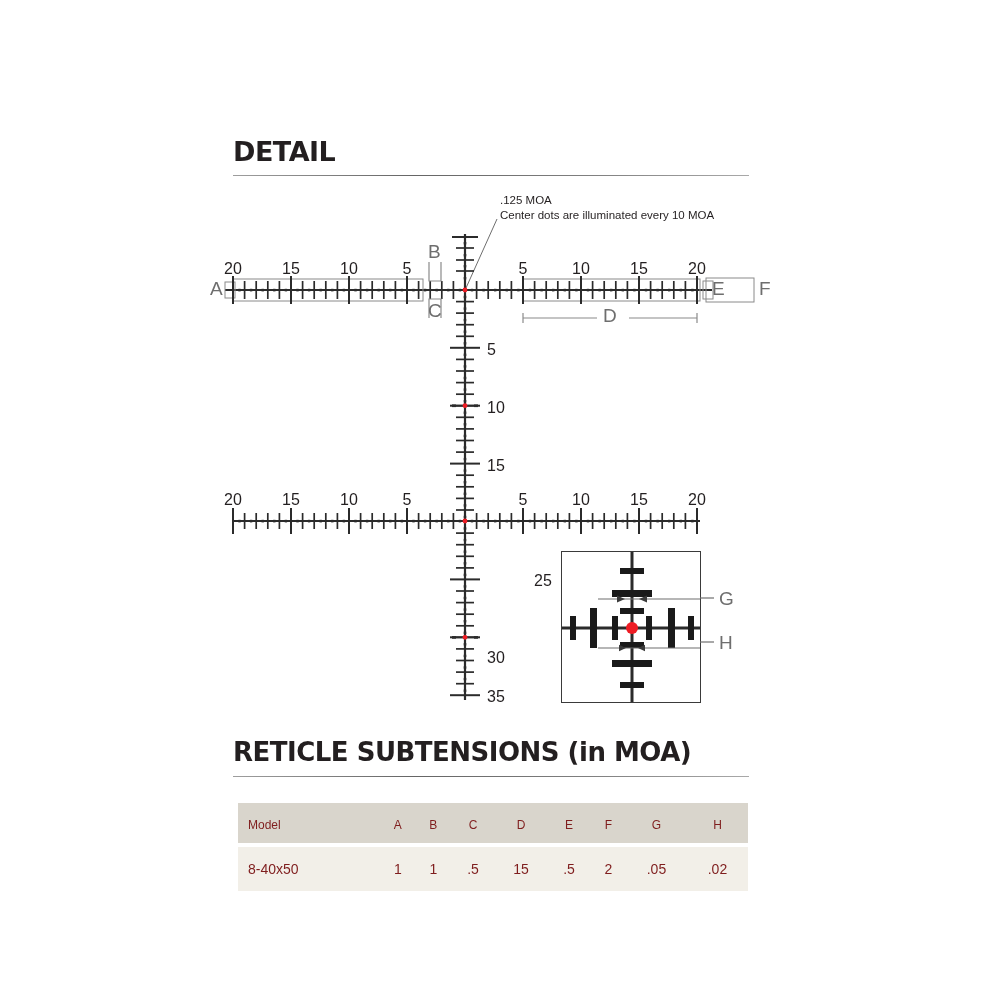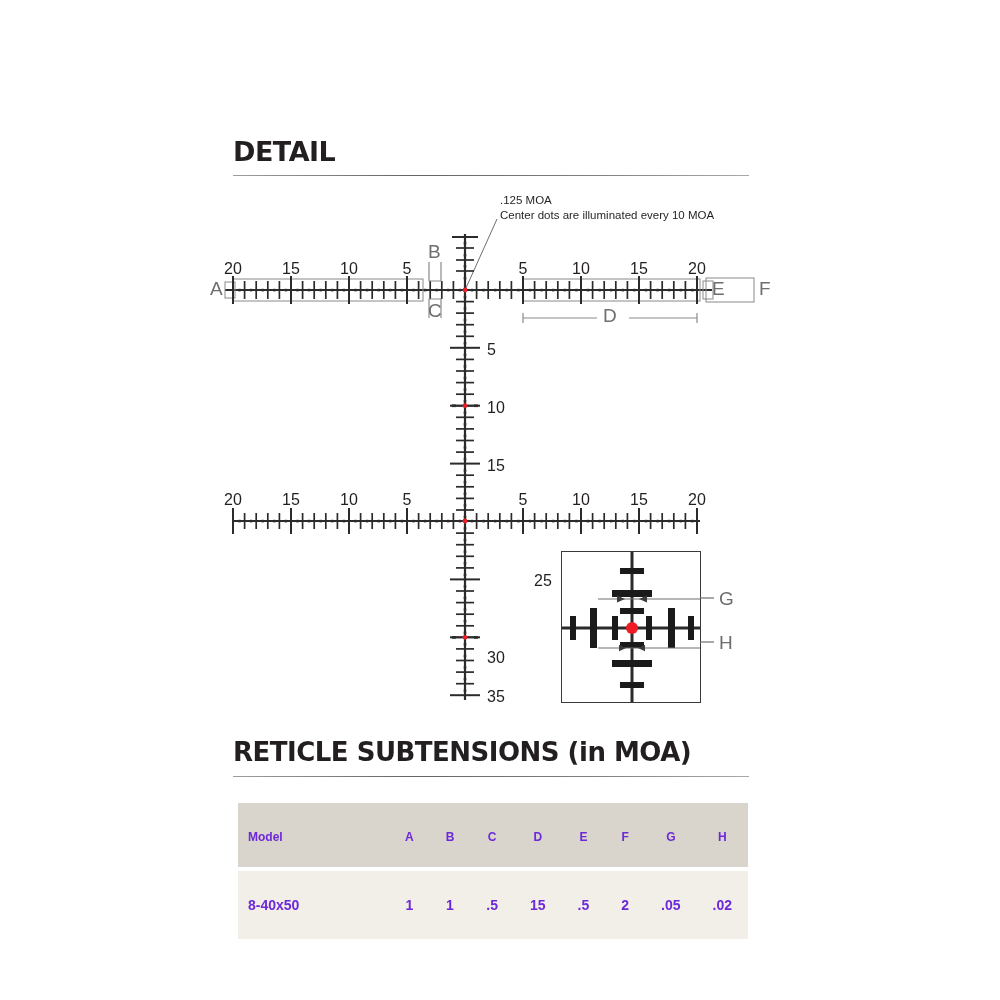--- a/index.html
+++ b/index.html
@@ -79,25 +79,25 @@
   
   #subtension-table {
     position: absolute;
     left: 238px; top: 803px;
     width: 510px;
     border-collapse: separate;
     border-spacing: 0;
     font-family: "Liberation Sans", sans-serif;
   }
   #subtension-table th, #subtension-table td {
-    font-weight: bold;
+    font-weight: normal;
     font-size: 12px;
-    color: #6d28d9;
+    color: #7f1d1d;
     text-align: center;
-    padding: 16px;
+    padding: 4px;
     height: 36px;
     vertical-align: middle;
   }
   #subtension-table thead th { background: #d9d5cc; }
   #subtension-table tbody td { background: #f2efe8; font-size: 14px; }
   #subtension-table th:first-child,
   #subtension-table td:first-child {
     text-align: left;
     padding-left: 10px;
     width: 128px;

